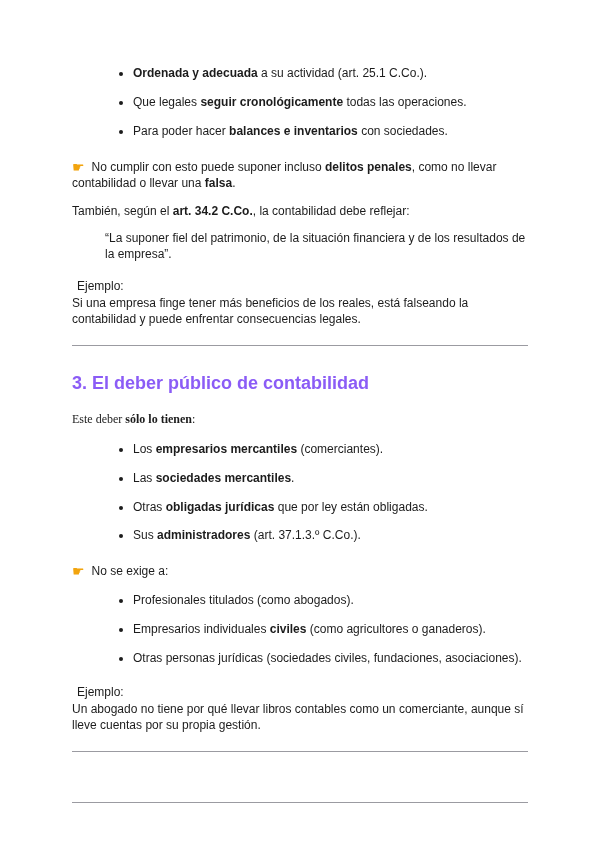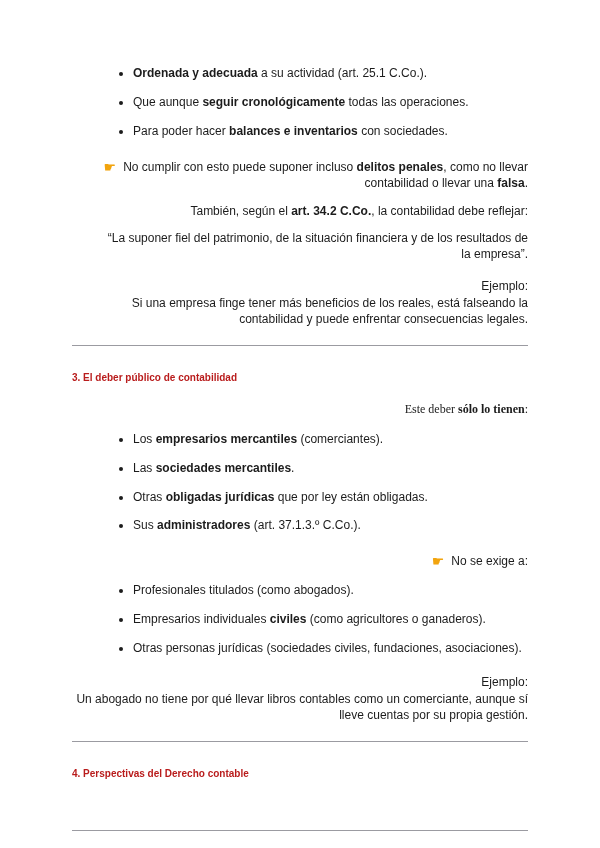--- a/index.html
+++ b/index.html
@@ -17,21 +17,21 @@
   .page { padding: 66px 72px 0 72px; }
 
   ul.bullets {
     list-style: disc;
     margin: 0 0 18px 0;
     padding-left: 38px;
   }
   ul.bullets li { margin-bottom: 13px; margin-left: 23px; }
   ul.bullets li:last-child { margin-bottom: 0; }
 
-  p { margin: 0 0 11px 0; text-align: right; }
+  p { margin: 0 0 11px 0; }
 
   .pointer-line { margin: 18px 0 12px 0; }
   .icon-pointer {
     color: #f2a40e;
     font-size: 14px;
     margin-right: 7px;
     vertical-align: -1px;
   }
 
   .quote {
@@ -44,41 +44,41 @@
   }
   .example-text { margin: 0 0 8px 0; }
 
   hr.divider {
     border: 0;
     border-top: 1px solid #9b9ba1;
     margin: 17px 0 0 0;
   }
 
   h2.section-heading {
-    font-size: 10px;
+    font-size: 18px;
     font-weight: bold;
-    color: #b91c1c;
+    color: #8b5cf6;
     margin: 26px 0 17px 0;
     line-height: 1.25;
   }
 
   .lead-line { margin: 0 0 14px 0; font-family: Liberation Serif, serif; }
 
   hr.final { margin-top: 50px; }
 
   b { font-weight: bold; }
 </style>
 </head>
 <body>
 
 <div class="page">
 
   <ul class="bullets">
     <li><b>Ordenada y adecuada</b><span> a su actividad (art. 25.1 C.Co.).</span></li>
-    <li><span>Que aunque </span><b>seguir cronológicamente</b><span> todas las operaciones.</span></li>
+    <li><span>Que legales </span><b>seguir cronológicamente</b><span> todas las operaciones.</span></li>
     <li><span>Para poder hacer </span><b>balances e inventarios</b><span> con sociedades.</span></li>
   </ul>
 
   <p class="pointer-line"><span class="icon-pointer">☛</span><span><span>No cumplir con esto puede suponer incluso </span><b>delitos penales</b><span>, como no llevar contabilidad o llevar una </span><b>falsa</b><span>.</span></span></p>
 
   <p><span>También, según el </span><b>art. 34.2 C.Co.</b><span>, la contabilidad debe reflejar:</span></p>
 
   <p class="quote">“La suponer fiel del patrimonio, de la situación financiera y de los resultados de la empresa”.</p>
 
   <p class="example-label">Ejemplo:</p>
@@ -103,17 +103,16 @@
     <li><span>Profesionales titulados (como abogados).</span></li>
     <li><span>Empresarios individuales </span><b>civiles</b><span> (como agricultores o ganaderos).</span></li>
     <li><span>Otras personas jurídicas (sociedades civiles, fundaciones, asociaciones).</span></li>
   </ul>
 
   <p class="example-label">Ejemplo:</p>
   <p class="example-text">Un abogado no tiene por qué llevar libros contables como un comerciante, aunque sí lleve cuentas por su propia gestión.</p>
 
   <hr class="divider">
 
-  <h2 class="section-heading">4. Perspectivas del Derecho contable</h2>
 
   <hr class="divider final">
 
 </div>
 
 </body></html>

